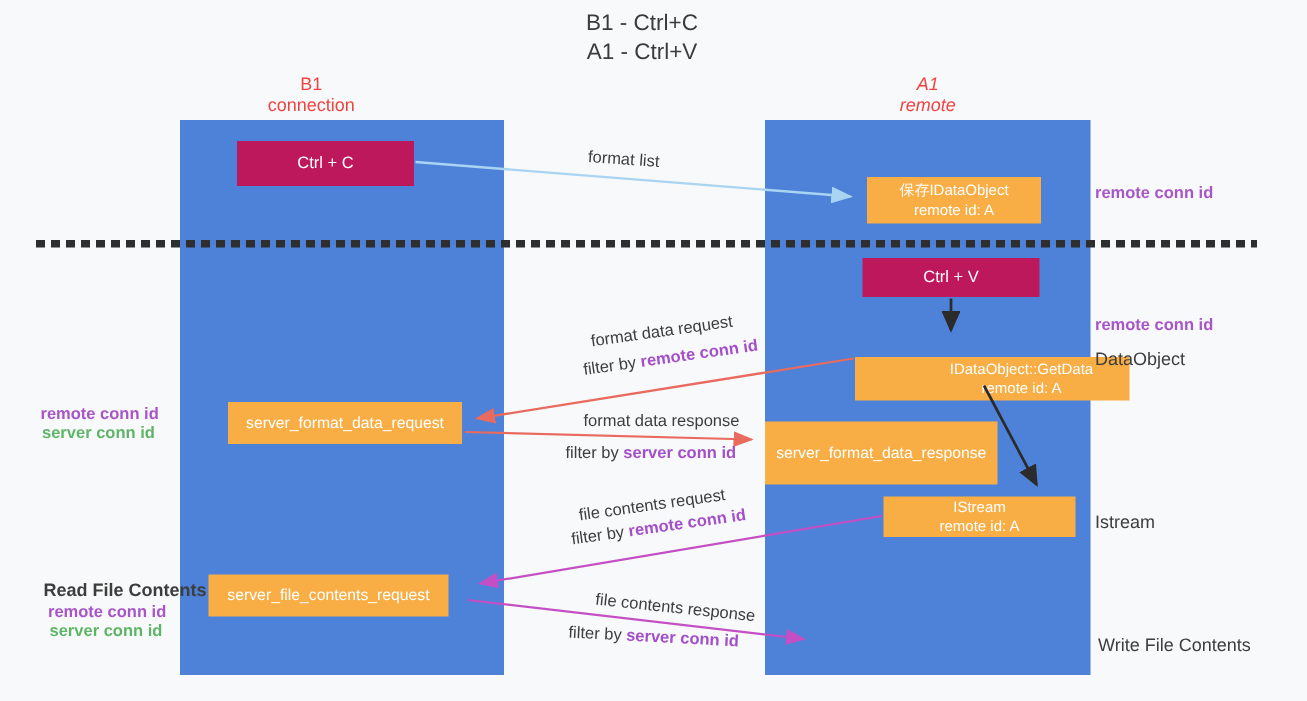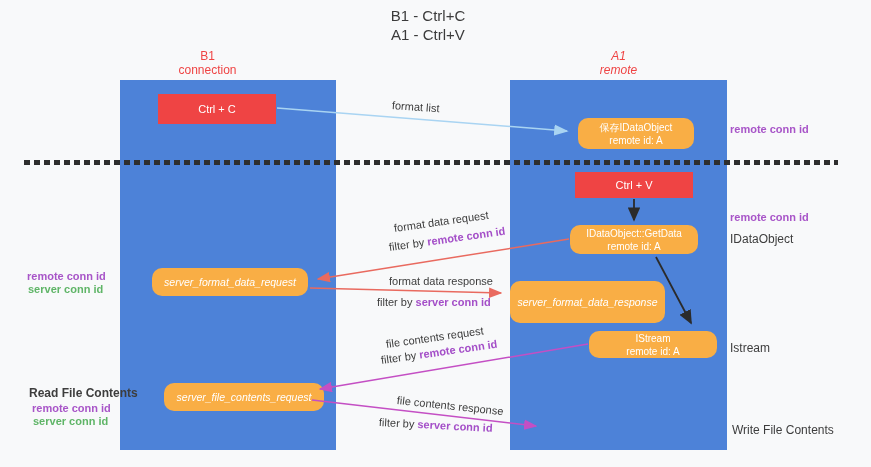--- a/index.html
+++ b/index.html
@@ -28,25 +28,25 @@
   .dotline{
     position:absolute;left:24px;top:160px;width:814px;height:5px;
     background:repeating-linear-gradient(90deg,#2e2e2e 0 6px,transparent 6px 10px);
     z-index:4;
   }
   .box{
     position:absolute;z-index:3;
     display:flex;flex-direction:column;align-items:center;justify-content:center;
     color:#fff;text-align:center;
   }
-  .box.green{background:#ef4444;}
-  .box.orange{background:#f9ae45;border-radius:10px;}
+  .box.green{background:#be185d;}
+  .box.orange{background:#f9ae45;}
   .f11{font-size:11px;}
   .f10{font-size:10px;line-height:13px;}
-  .f105{font-size:10.5px;font-style:italic;}
+  .f105{font-size:10.5px;}
   .sidelabel{position:absolute;white-space:nowrap;z-index:6;}
   .dark12{font-size:12px;color:#3d3d3d;}
   .purple{color:#a855c8;font-weight:bold;font-size:11px;}
   .greenlbl{color:#5fb567;font-weight:bold;font-size:11px;}
   .alabel{
     position:absolute;white-space:nowrap;z-index:6;
     font-size:11px;color:#3d3d3d;transform-origin:left center;
   }
   .alabel .key{color:#a44fc8;font-weight:bold;}
   svg.overlay{position:absolute;left:0;top:0;z-index:5;pointer-events:none;}
@@ -81,46 +81,46 @@
 
   <div class="box orange f10" style="left:578px;top:118px;width:116px;height:31px;">
     <span>保存IDataObject</span>
     <span>remote id: A</span>
   </div>
 
   <div class="box green f11" style="left:575px;top:172px;width:118px;height:26px;">
     <span>Ctrl + V</span>
   </div>
 
-  <div class="box orange f10" style="left:570px;top:225px;width:128px;height:29px;">
+  <div class="box orange f10" style="left:570px;top:238px;width:144px;height:29px;padding-left:39px;">
     <span>IDataObject::GetData</span>
     <span>remote id: A</span>
   </div>
 
   <div class="box orange f105" style="left:152px;top:268px;width:156px;height:28px;">
     <span>server_format_data_request</span>
   </div>
 
   <div class="box orange f105" style="left:510px;top:281px;width:155px;height:42px;">
     <span>server_format_data_response</span>
   </div>
 
   <div class="box orange f10" style="left:589px;top:331px;width:128px;height:27px;">
     <span>IStream</span>
     <span>remote id: A</span>
   </div>
 
-  <div class="box orange f105" style="left:164px;top:383px;width:160px;height:28px;">
+  <div class="box orange f105" style="left:139px;top:383px;width:160px;height:28px;">
     <span>server_file_contents_request</span>
   </div>
 
 
   <div class="sidelabel purple" style="left:730px;top:123px;">remote conn id</div>
   <div class="sidelabel purple" style="left:730px;top:211px;">remote conn id</div>
-  <div class="sidelabel dark12" style="left:730px;top:232px;">IDataObject</div>
+  <div class="sidelabel dark12" style="left:730px;top:232px;">DataObject</div>
   <div class="sidelabel dark12" style="left:730px;top:341px;">Istream</div>
   <div class="sidelabel dark12" style="left:732px;top:423px;">Write File Contents</div>
 
   <div class="sidelabel purple" style="left:27px;top:270px;">remote conn id</div>
   <div class="sidelabel greenlbl" style="left:28px;top:283px;">server conn id</div>
   <div class="sidelabel dark12" style="left:29px;top:386px;font-weight:bold;">Read File Contents</div>
   <div class="sidelabel purple" style="left:32px;top:402px;">remote conn id</div>
   <div class="sidelabel greenlbl" style="left:33px;top:415px;">server conn id</div>
 
   <div class="alabel" style="left:392px;top:99px;transform:rotate(4deg);">format list</div>

